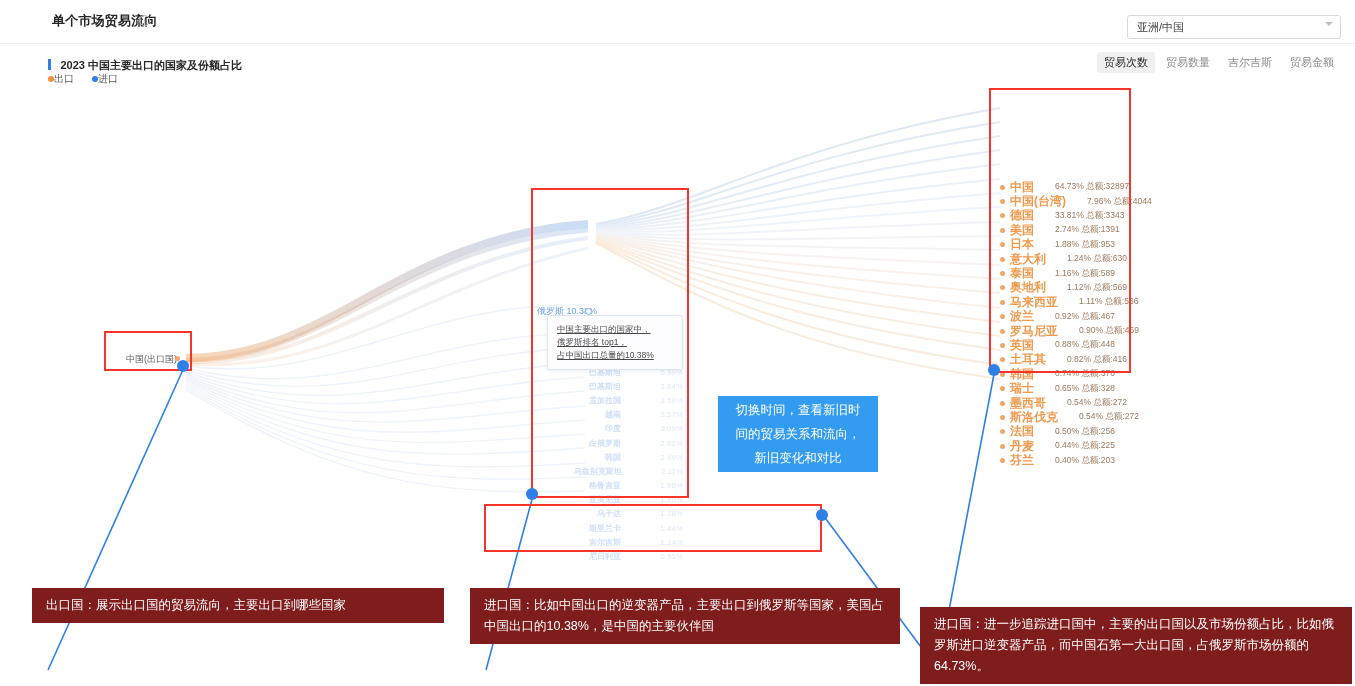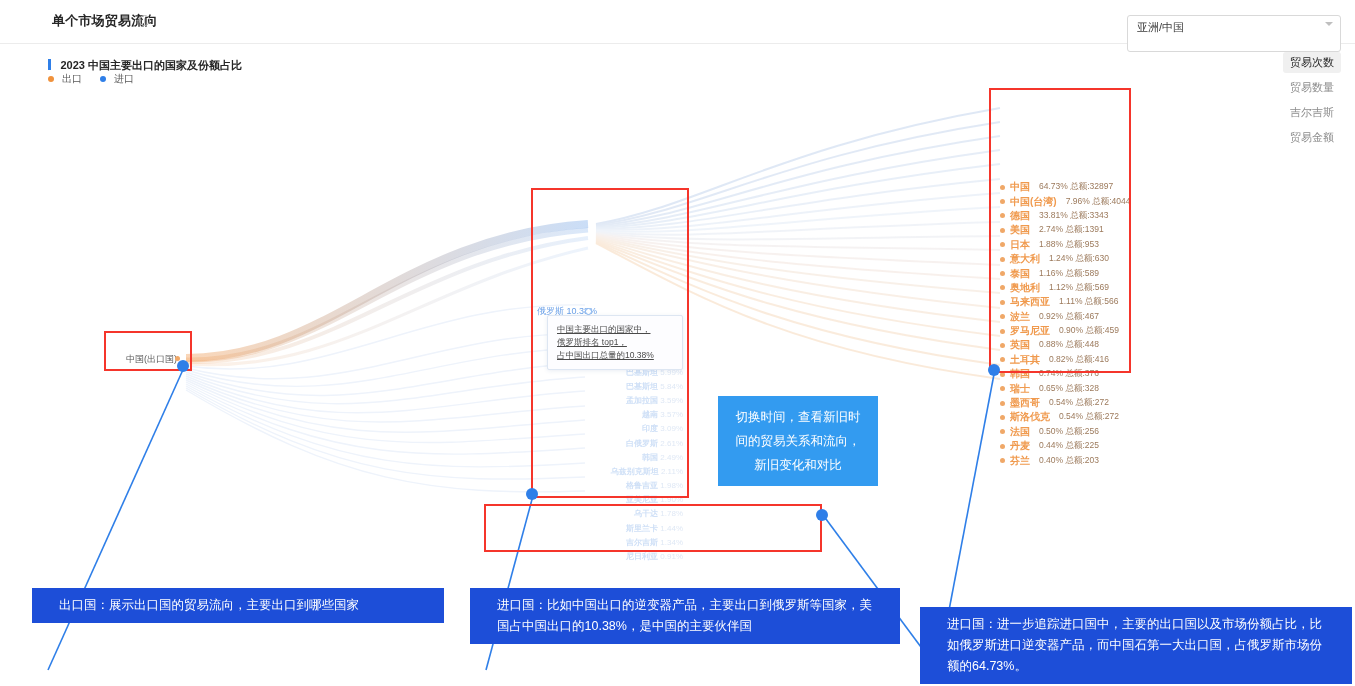--- a/index.html
+++ b/index.html
@@ -20,70 +20,70 @@
   .header-title {
     position: absolute; left: 52px; top: 21px; transform: translateY(-50%);
     font-size: 13px; color: #262626; font-weight: 600; letter-spacing: .2px;
   }
   .info-icon {
     position: absolute; left: 139px; top: 15px;
     width: 11px; height: 11px; border: 1px solid #b7b7b7; border-radius: 50%;
     color: #b0b0b0; font-size: 8px; line-height: 9px; text-align: center;
   }
   .region-select {
-    position: absolute; right: 14px; top: 15px; width: 214px; height: 37px;
+    position: absolute; right: 14px; top: 15px; width: 214px; height: 24px;
     border: 1px solid #d9d9d9; border-radius: 3px; background: #fff;
     font-size: 11px; color: #3a3a3a; padding: 4px 22px 0 9px;
   }
   .select-caret {
     position: absolute; right: 22px; top: 22px; width: 0; height: 0;
     border-left: 4px solid transparent; border-right: 4px solid transparent;
     border-top: 4px solid #bfbfbf;
   }
 
   
   .chart-title-wrap { position: absolute; left: 48px; top: 55px; }
   .title-bar {
     display: inline-block; width: 3px; height: 11px; background: #2f7fe8;
     vertical-align: -1px; margin-right: 5px;
   }
   .chart-title { display: inline; font-size: 11px; color: #262626; font-weight: 600; }
 
-  .metric-tabs { position: absolute; right: 14px; top: 52px; display: flex; gap: 4px; flex-direction: column; }
+  .metric-tabs { position: absolute; right: 14px; top: 52px; display: flex; gap: 4px; }
   .metric-tab {
     font-size: 11px; color: #8c8c8c; padding: 3px 7px; border-radius: 3px; cursor: pointer;
   }
   .metric-tab.active { color: #262626; background: #f0f0f0; }
 
   .legend { position: absolute; left: 48px; top: 72px; display: flex; gap: 18px; align-items: center; }
-  .legend-item { display: flex; align-items: center; gap: 8px; font-size: 10px; color: #595959; }
+  .legend-item { display: flex; align-items: center; gap: 0; font-size: 10px; color: #595959; }
   .legend-dot { width: 6px; height: 6px; border-radius: 50%; display: inline-block; }
 
   
   .canvas { position: absolute; left: 0; top: 86px; width: 1355px; height: 600px; }
   .canvas svg { position: absolute; left: 0; top: 0; }
 
   
   .node-label {
     position: absolute; font-size: 9px; color: #595959; white-space: nowrap;
   }
   .node-dot-sm { position: absolute; width: 5px; height: 5px; border-radius: 50%; }
 
   
   .rank-list { position: absolute; left: 1000px; top: 94px; width: 132px; }
   .rank-row { display: flex; align-items: center; height: 14.4px; white-space: nowrap; }
   .rank-dot { width: 5px; height: 5px; border-radius: 50%; background: #f0a868; margin-right: 5px; flex: 0 0 auto; }
-  .rank-name { font-size: 10px; color: #f09a4e; font-weight: 600; margin-right: 9px; }
+  .rank-name { font-size: 12px; color: #f09a4e; font-weight: 600; margin-right: 21px; }
   .rank-val { font-size: 8.5px; color: #9c7a5c; }
 
   
   .mid-list { position: absolute; left: 543px; top: 238px; width: 140px; text-align: right; }
   .mid-row { height: 14.2px; white-space: nowrap; font-size: 8px; }
   .mid-name { color: #cfe0f7; font-weight: 600; }
-  .mid-val { color: #dfe8f5; }
+  .mid-val { color: #dfe8f5; margin-left: 37px; }
 
   
   .tooltip-label {
     position: absolute; left: 537px; top: 219px; font-size: 9px; color: #6aa0e8; white-space: nowrap;
   }
   .tooltip-handle {
     position: absolute; left: 585px; top: 222px; width: 7px; height: 7px;
     border: 1.5px solid #7fb1f0; border-radius: 50%; background: #fff;
   }
   .tooltip-box {
@@ -105,25 +105,25 @@
   }
   .tl-bubble:after {
     content: ""; position: absolute; left: 50%; bottom: -4px; margin-left: -4px;
     border-left: 4px solid transparent; border-right: 4px solid transparent; border-top: 4px solid #2f7fe8;
   }
 
   
   .anno-rect { position: absolute; border: 2px solid #f5352b; }
   .anno-dot { position: absolute; width: 12px; height: 12px; border-radius: 50%; background: #2f7fe8; }
   .anno-box {
-    position: absolute; background: #1d4ed8; color: #fff; padding: 7px 27px;
+    position: absolute; background: #7f1d1d; color: #fff; padding: 7px 14px;
     font-size: 12.5px; line-height: 21px;
   }
   .callout-box {
-    position: absolute; background: #339bf0; color: #fff; padding: 9px 14px;
+    position: absolute; background: #339bf0; color: #fff; padding: 2px 14px;
     font-size: 12.5px; line-height: 24px; width: 160px; text-align: center;
   }
 </style>
 </head>
 <body>
 
 <div id="root">
 
   <div class="header">
     <div class="header-title">单个市场贸易流向</div>

